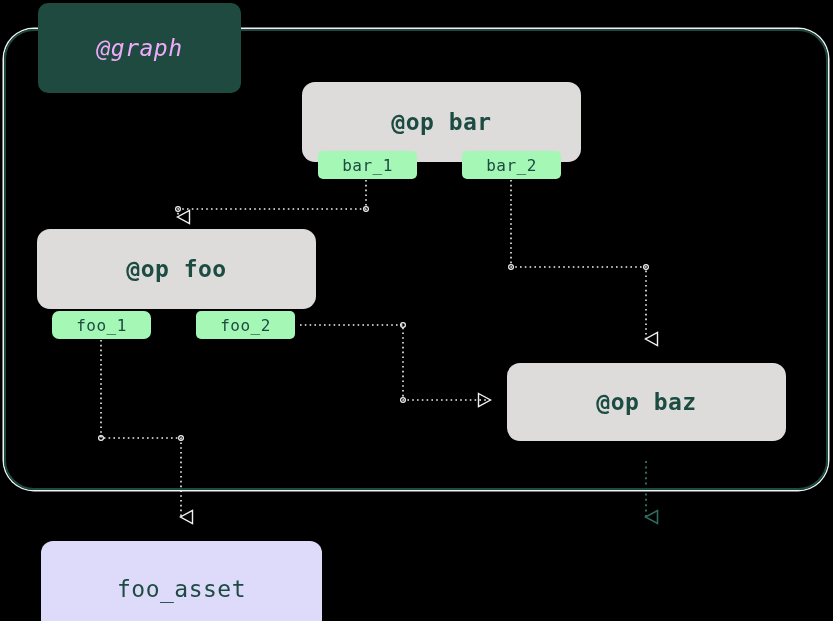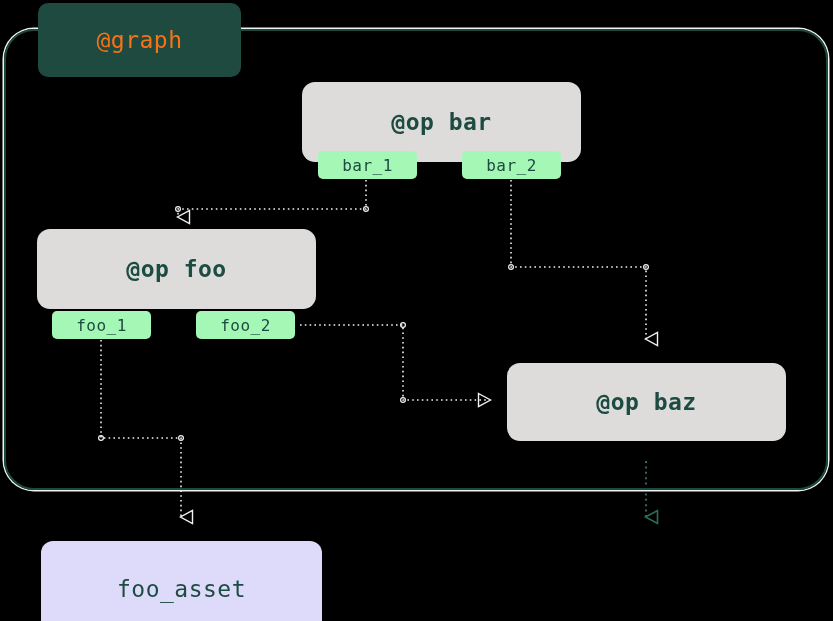--- a/index.html
+++ b/index.html
@@ -35,30 +35,31 @@
     border: 2px solid #1d4a40;
     border-radius: 30px;
     box-sizing: border-box;
     box-shadow: 0 0 0 1.5px #f1f1f1;
   }
   .cluster-label {
     position: absolute;
     left: 38px;
     top: 3px;
     width: 203px;
-    height: 74px;
+    height: 90px;
     background: #1f4a40;
     border-radius: 10px;
     display: flex;
     align-items: center;
     justify-content: center;
-    color: #f97316;
+    color: #f0abfc;
     font-size: 23px;
     letter-spacing: 0.5px;
     box-sizing: border-box;
+    font-style: italic;
   }
 
   
   .node {
     position: absolute;
     box-sizing: border-box;
     border-radius: 13px;
     display: flex;
     align-items: center;
     justify-content: center;
@@ -94,21 +95,21 @@
     display: flex;
     align-items: center;
     justify-content: center;
     font-size: 16px;
     letter-spacing: 0.5px;
     box-sizing: border-box;
     padding: 8px 10px;
   }
   #port-bar-1 { left: 318px; top: 151px; width: 99px; }
   #port-bar-2 { left: 462px; top: 151px; width: 99px; }
-  #port-foo-1 { left: 52px;  top: 311px; width: 99px; }
+  #port-foo-1 { left: 52px;  top: 311px; width: 99px; border-radius: 7px; }
   #port-foo-2 { left: 196px; top: 311px; width: 99px; }
   #port-baz-1 { left: 597px; top: 432px; width: 99px; }
 </style>
 </head>
 <body>
 
 <div id="canvas">
 
   <svg id="edge-layer" viewBox="0 0 833 621" xmlns="http://www.w3.org/2000/svg">
     <defs>

